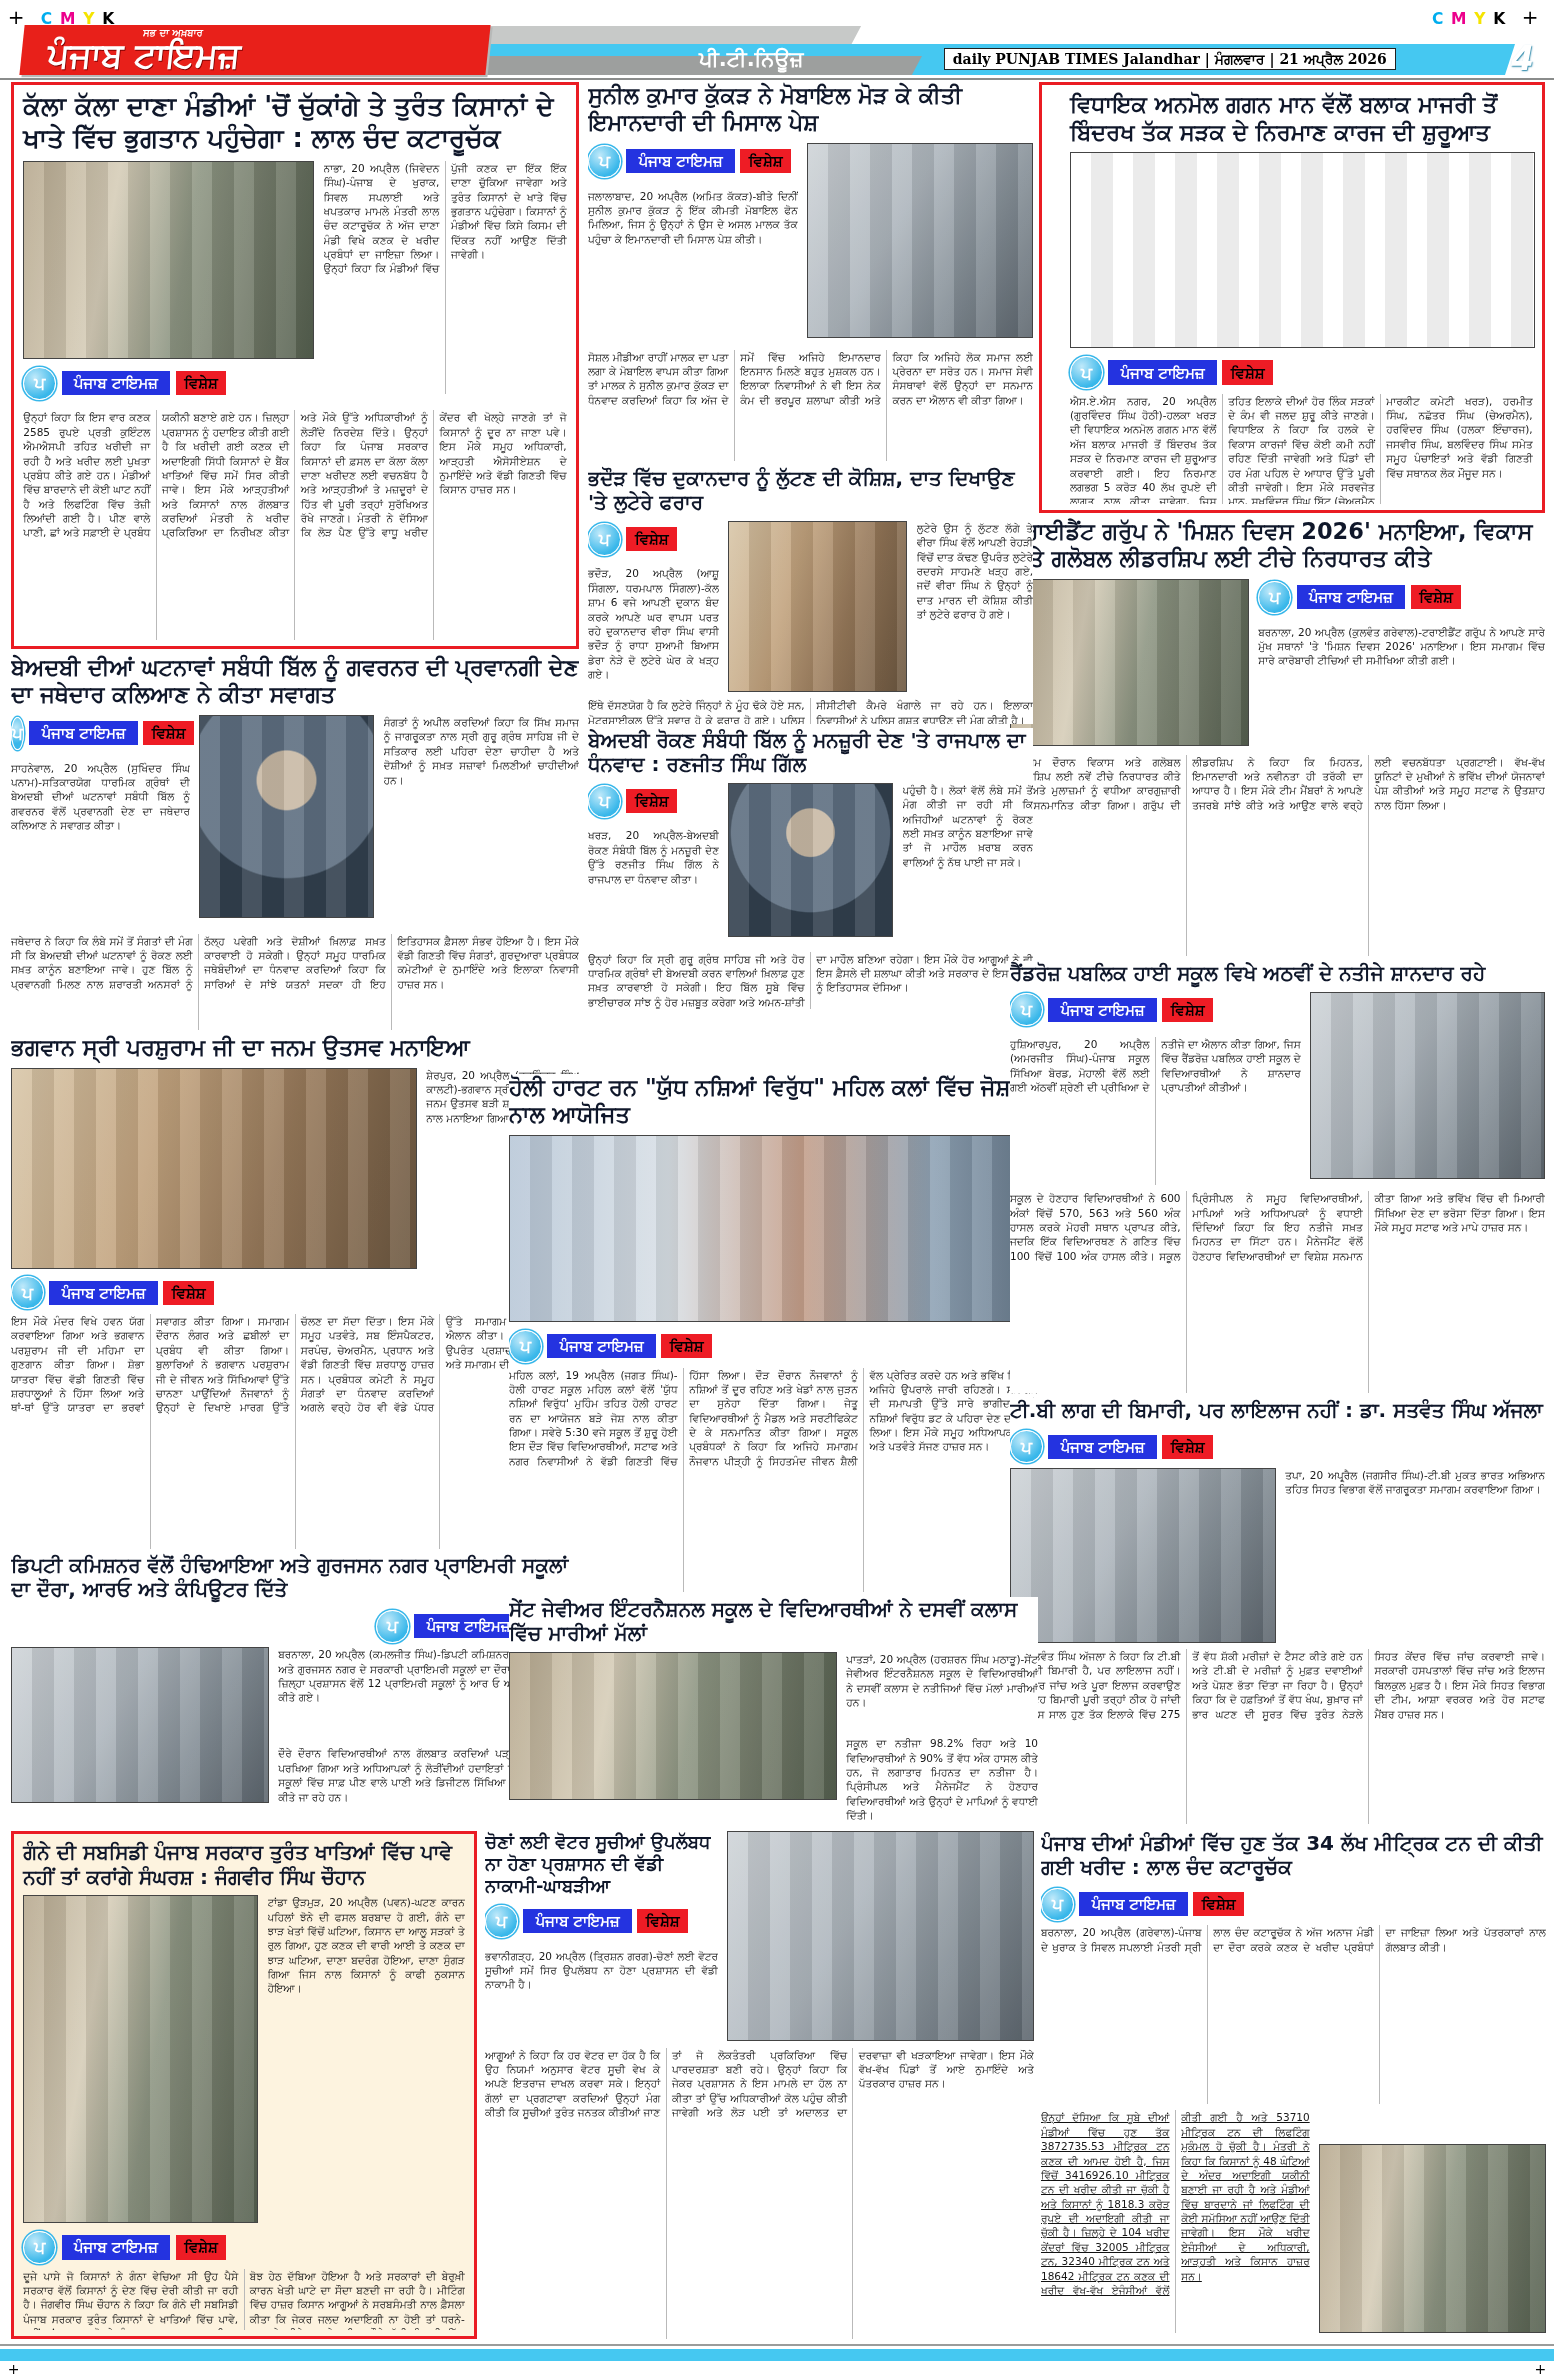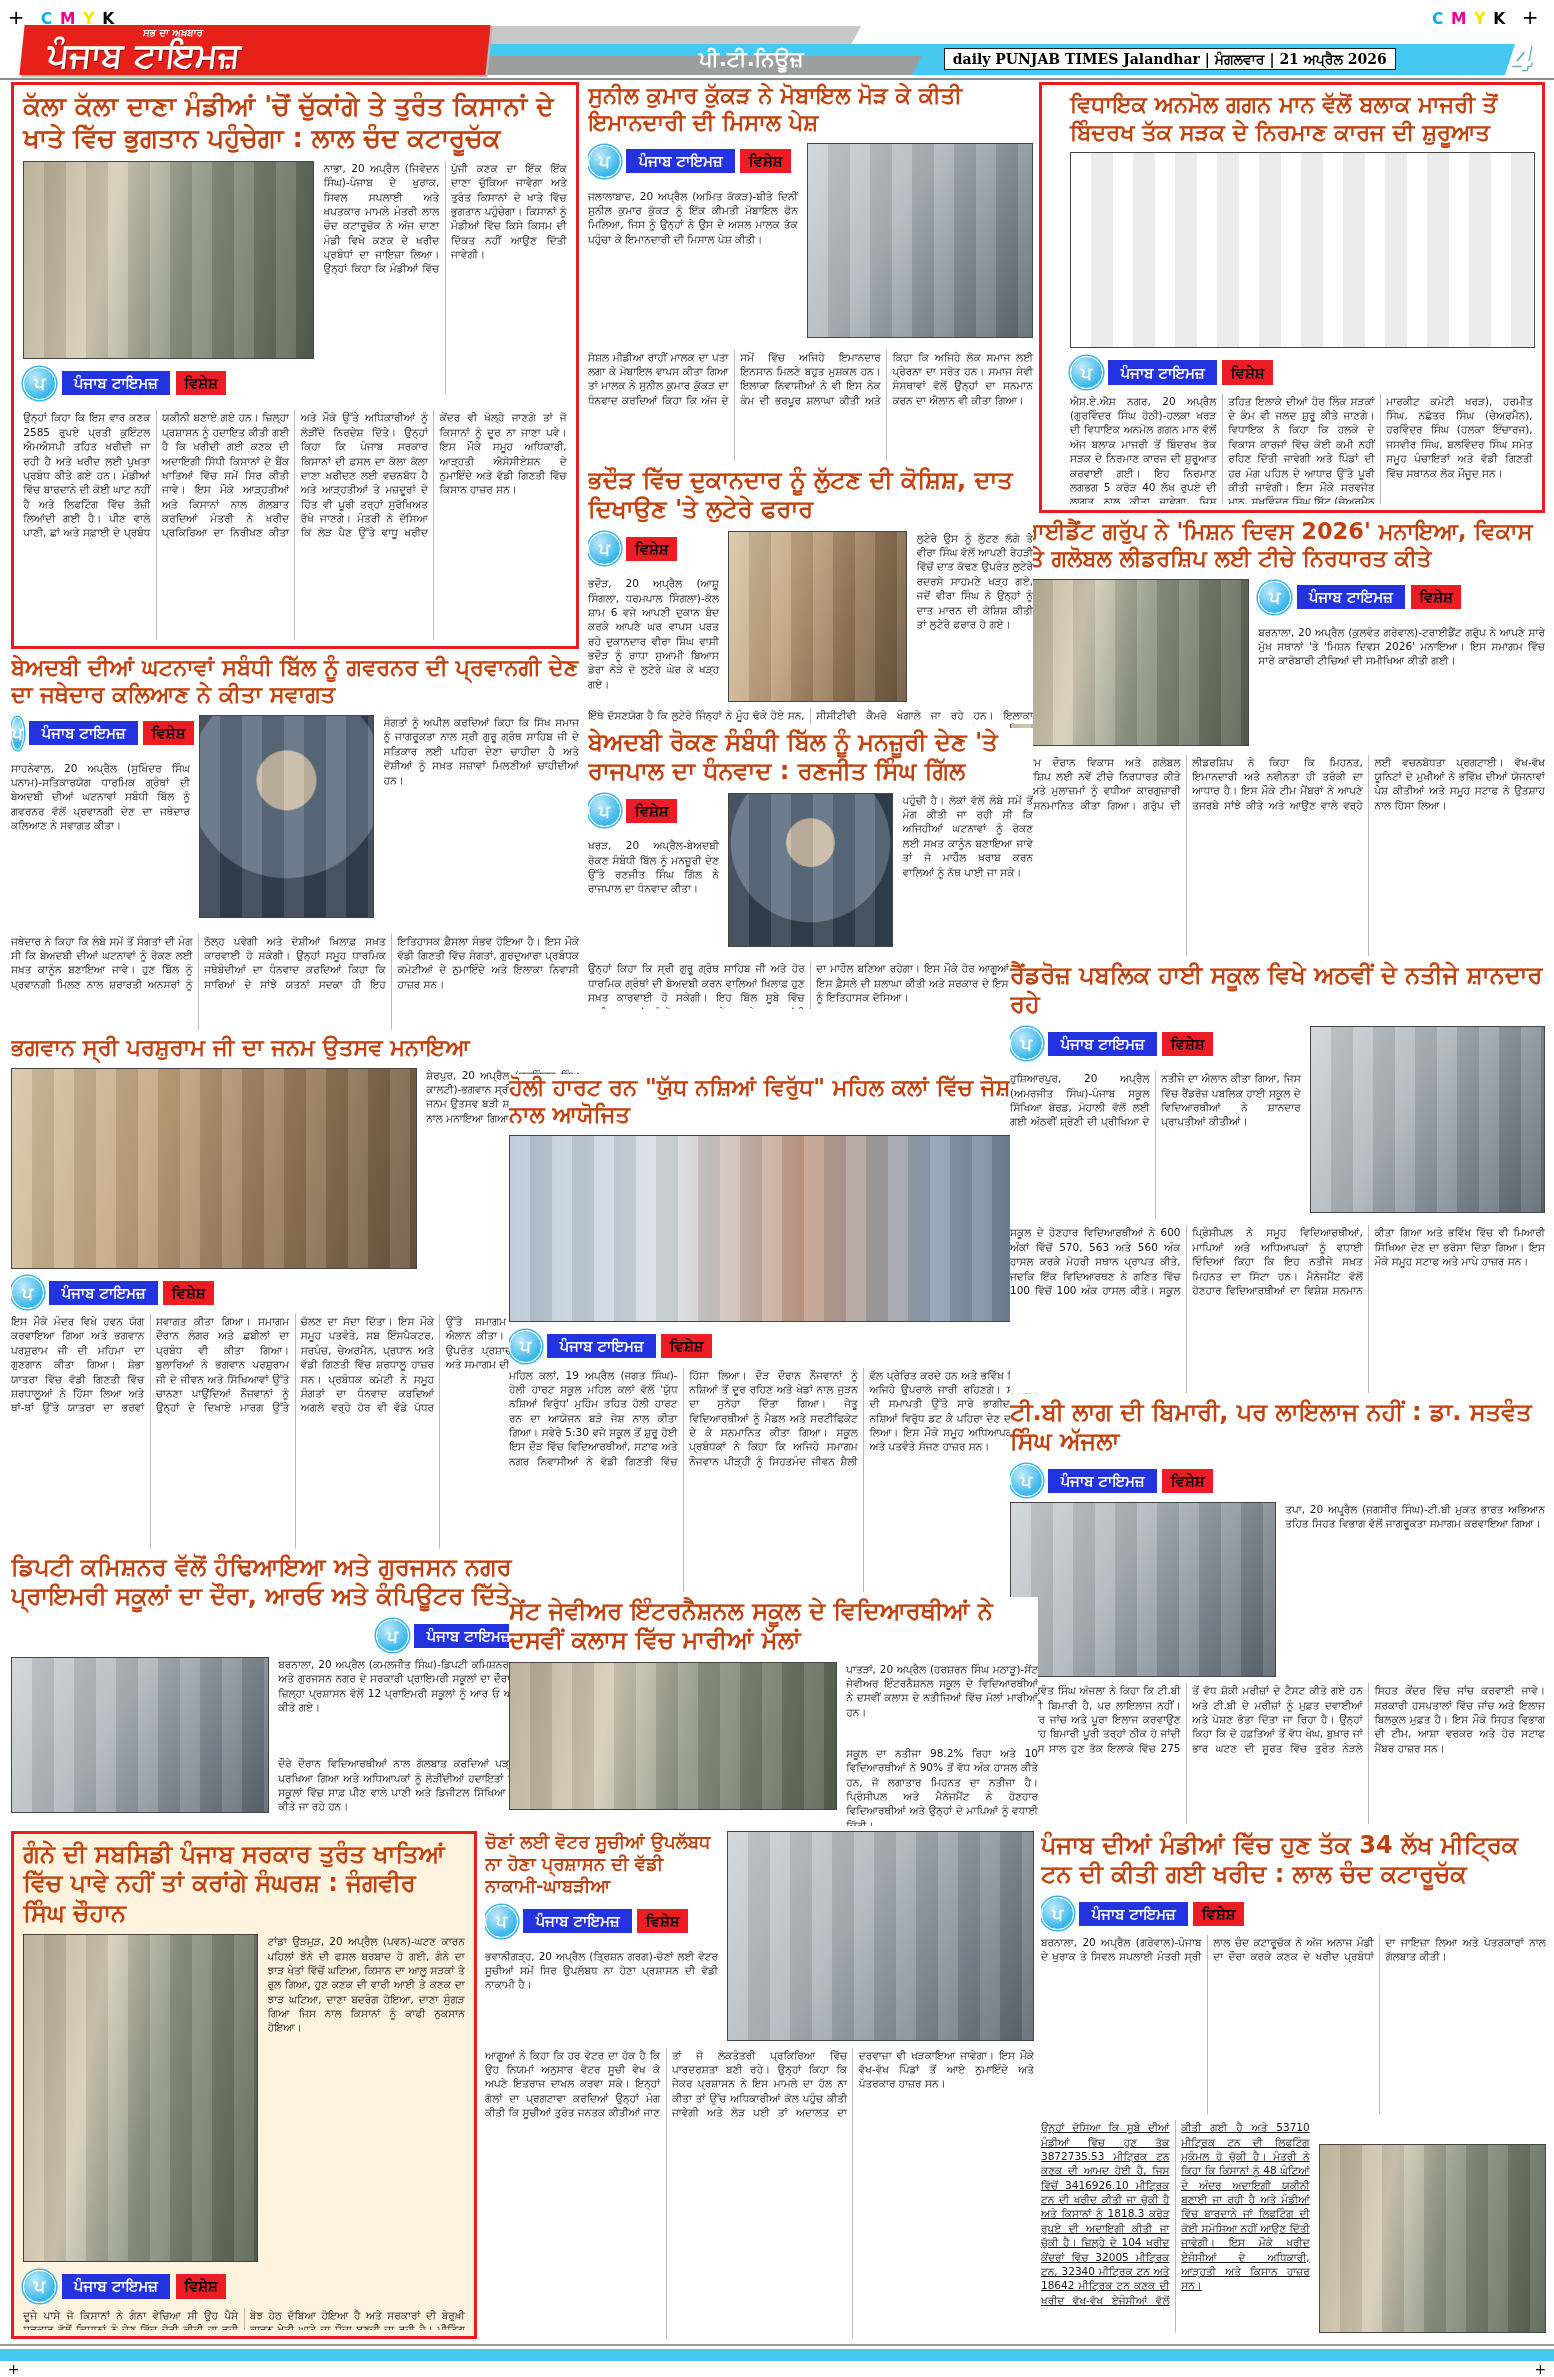--- a/index.html
+++ b/index.html
@@ -20,24 +20,24 @@
   .section-label{position:absolute;left:699px;top:47px;color:#fff;font-size:21px;font-weight:bold;}
   .edition-box{position:absolute;left:944px;top:48px;background:#fff;border:0.8px solid #222;padding:1.6px 7.8px;
                font-family:"DejaVu Serif","Liberation Serif",serif;font-size:14px;font-weight:bold;color:#000;}
   .pageno{position:absolute;left:1511px;top:39px;color:#fff;font-size:33px;font-weight:bold;font-style:italic;
           text-shadow:0.8px 0.8px 1.6px #1d7fa3;}
   .header-rule{position:absolute;left:0;top:78px;width:1554px;height:1.6px;background:#8a8c8b;}
   
   .art{position:absolute;display:flex;flex-direction:column;overflow:hidden;box-sizing:border-box;background:#fff;}
   .red{border:3.1px solid #ea1c23;padding:6.2px 9.3px;}
   .cream{background:#fdf3df;}
-  .hl{font-weight:bold;color:#c2410c;line-height:1.22;margin:0 0 6.2px 0;}
+  .hl{font-weight:bold;color:#0f172a;line-height:1.22;margin:0 0 6.2px 0;}
   .hl-xl{font-size:26px;}
   .hl-lg{font-size:22.5px;}
-  .hl-md{font-size:24px;}
+  .hl-md{font-size:20px;}
   .hl-sm{font-size:18px;}
   .bodytxt{text-align:justify;font-size:10.5px;line-height:1.37;color:#171717;overflow:hidden;}
   .grow{flex:1 1 auto;}
   .cols2{columns:2;column-gap:11.7px;column-rule:0.8px solid #b9b9b9;}
   .cols3{columns:3;column-gap:11.7px;column-rule:0.8px solid #b9b9b9;}
   .cols4{columns:4;column-gap:11.7px;column-rule:0.8px solid #b9b9b9;}
   .mrow{display:flex;gap:9.3px;margin-bottom:6.2px;align-items:flex-start;}
   .stack{display:flex;flex-direction:column;gap:6.2px;}
   .photo{border:0.8px solid #444;flex-shrink:0;position:relative;overflow:hidden;}
   .ph-out{background:linear-gradient(115deg,#8fa37e,#c9d3b6 35%,#a4induced 0),linear-gradient(115deg,#8fa37e,#c9d3b6 35%,#9aa385 60%,#6c7a63);}

